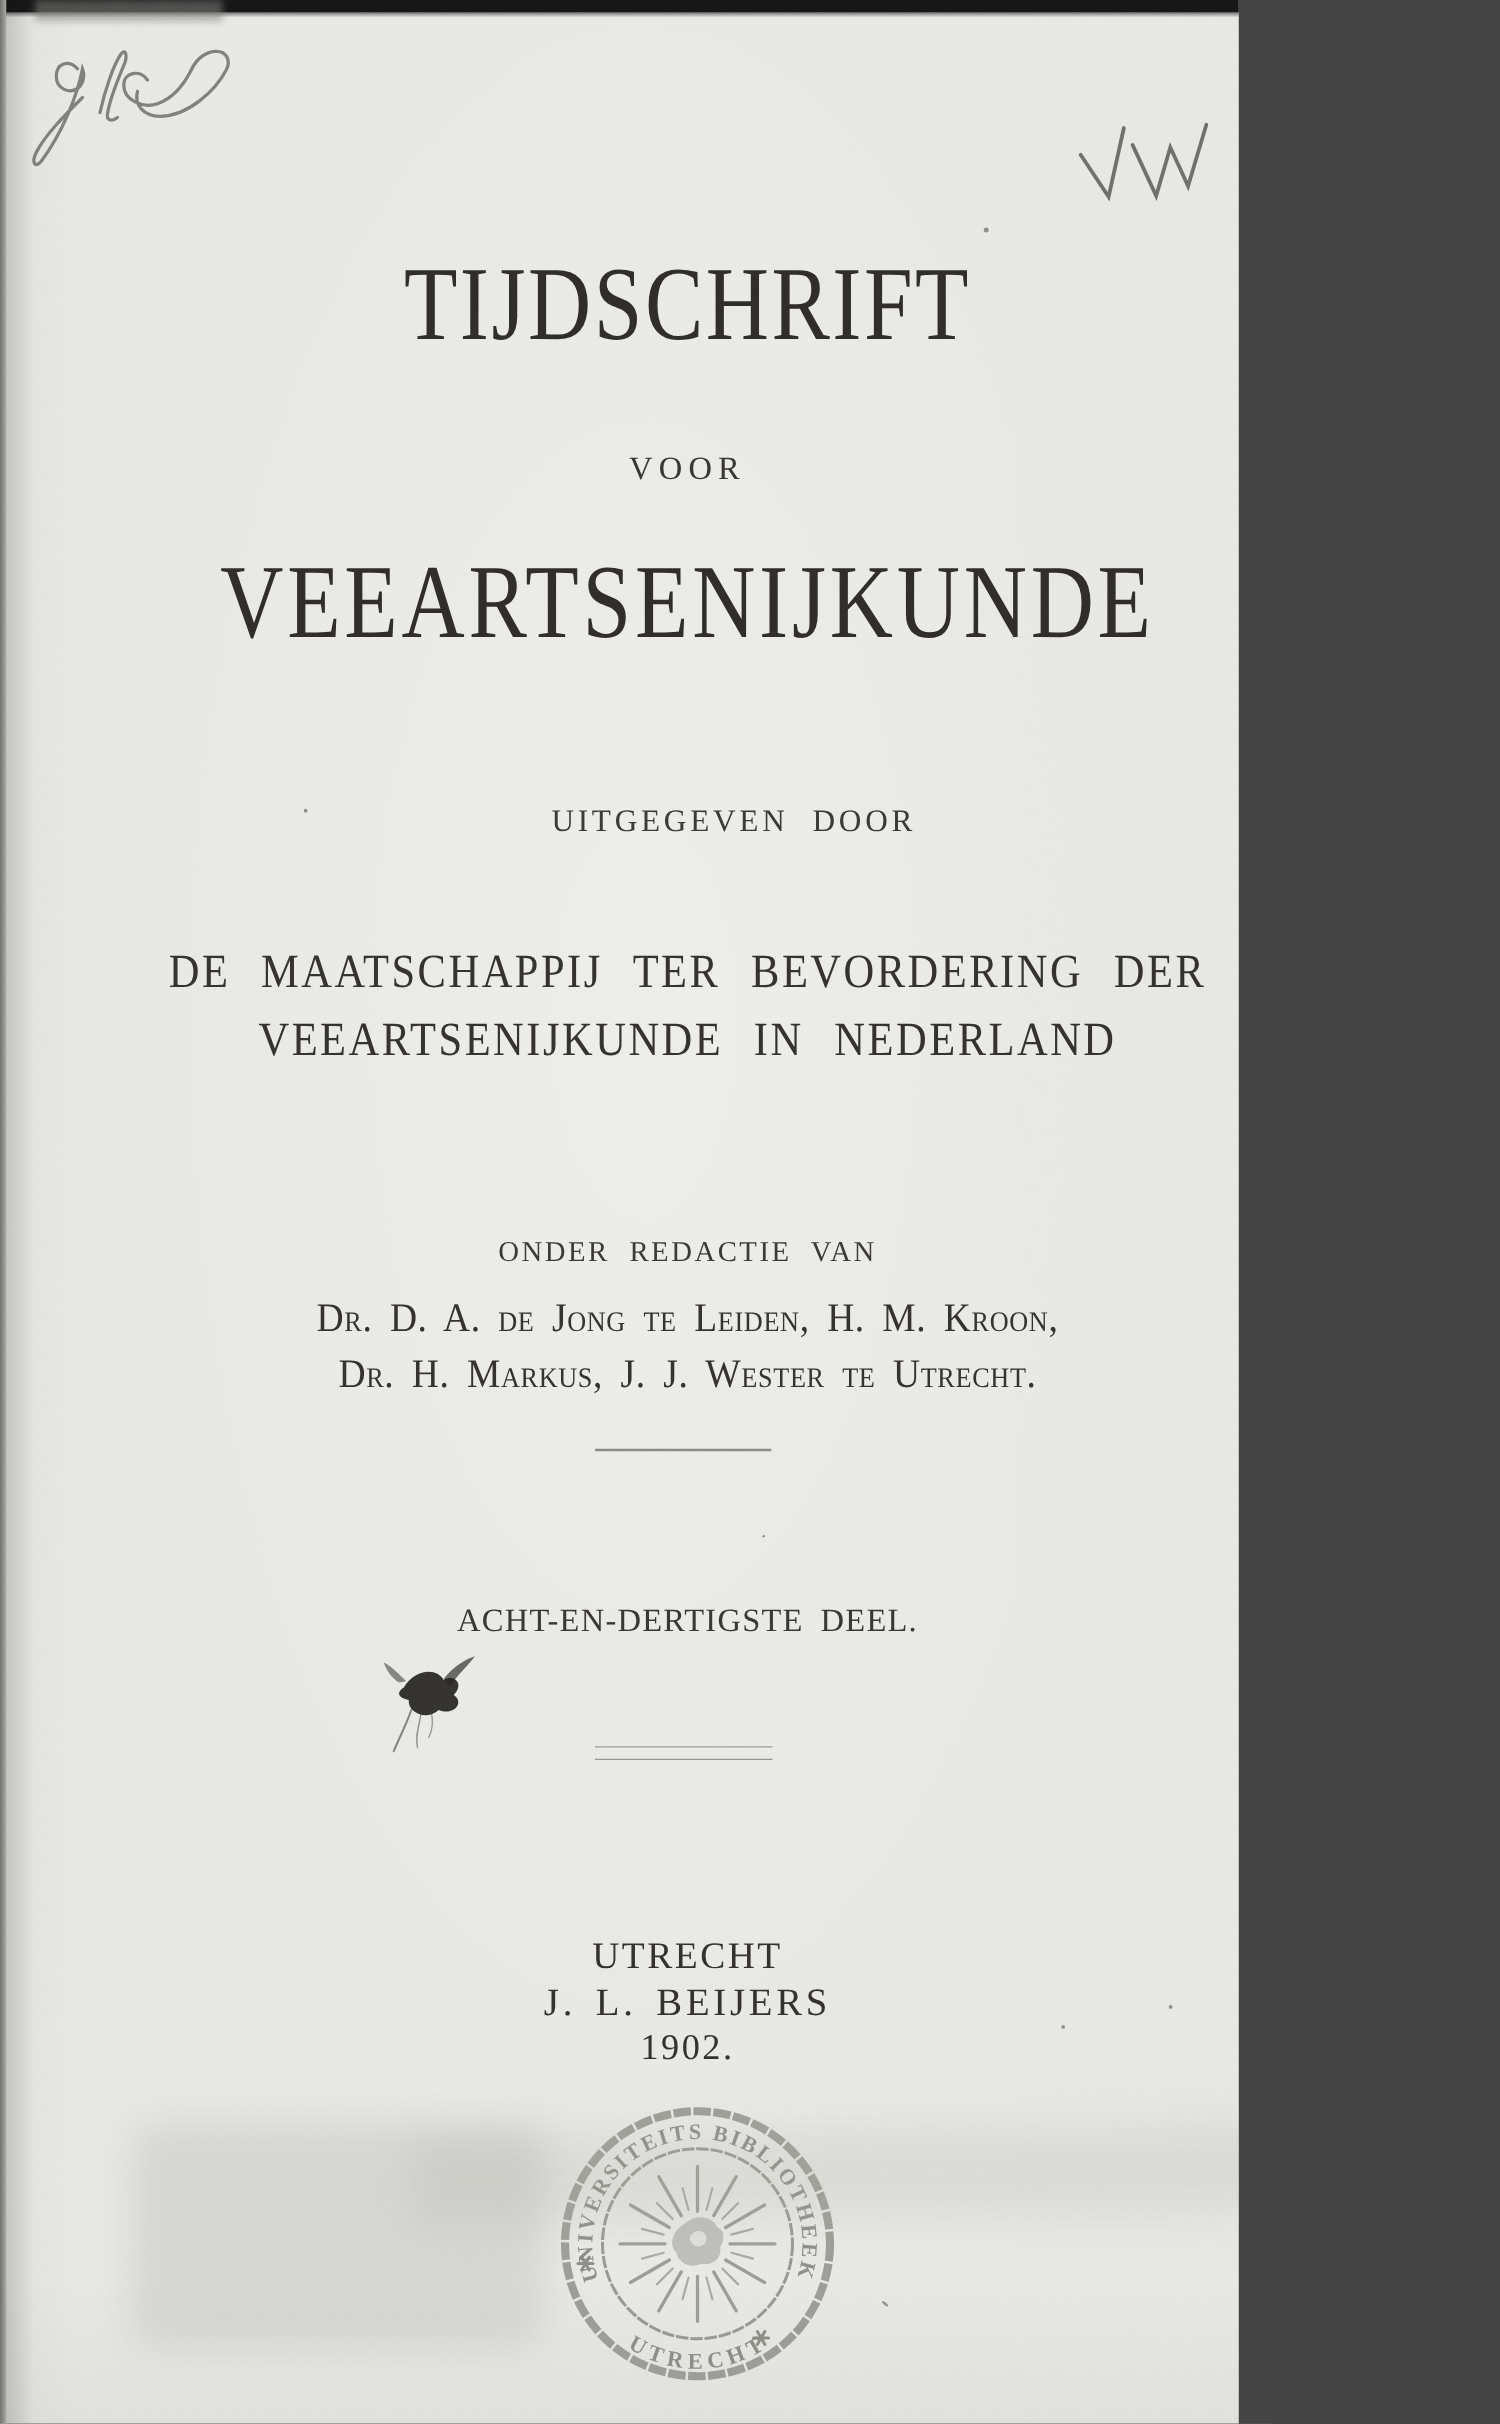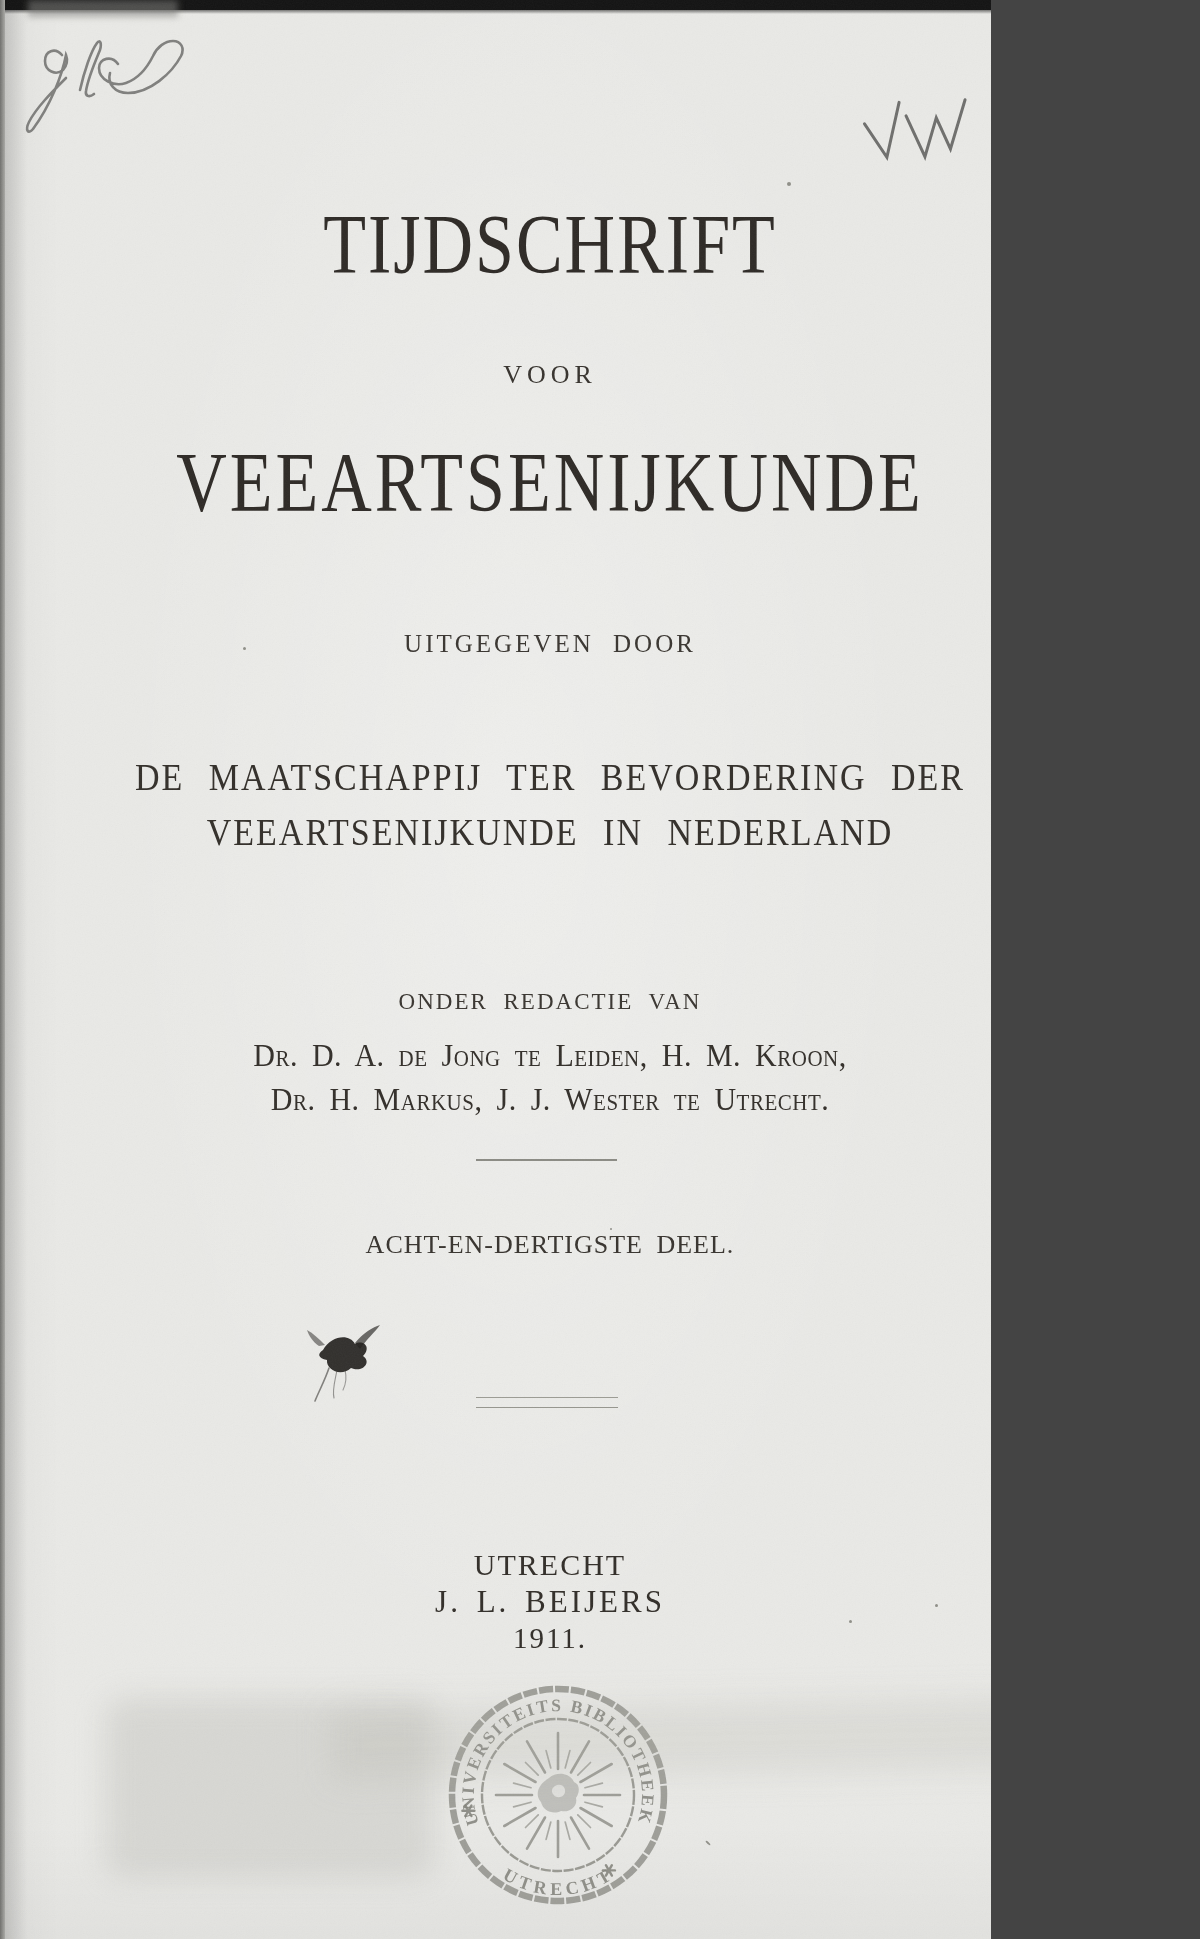--- a/index.html
+++ b/index.html
@@ -20,26 +20,26 @@
   .edge-left{position:absolute;left:0;top:0;width:5px;height:1939px;
     background:linear-gradient(90deg,#70706d,#a9a9a5);}
   .edge-left2{position:absolute;left:5px;top:0;width:22px;height:1939px;
     background:linear-gradient(90deg, rgba(0,0,0,.10), rgba(0,0,0,0));}
 
   .line{position:absolute;left:0;width:1100px;text-align:center;line-height:1;white-space:nowrap;}
 
   .t-journal{top:210px;font-size:70px;letter-spacing:2px;transform:scaleY(1.2);color:#2e2a26;}
   .t-voor{top:362px;font-size:26px;letter-spacing:5px;color:#37332e;}
   .t-subject{top:448px;font-size:70px;letter-spacing:3px;transform:scaleY(1.2);color:#2e2a26;}
-  .t-issued{top:631px;font-size:25px;letter-spacing:3px;word-spacing:10px;color:#3a3631;}
+  .t-issued{top:645px;font-size:25px;letter-spacing:3px;word-spacing:10px;color:#3a3631;margin-left:37px;}
   .t-society{top:756px;font-size:34px;letter-spacing:2px;word-spacing:14px;line-height:49px;transform:scaleY(1.12);color:#332f2a;}
   .t-editlabel{top:990px;font-size:23px;letter-spacing:2px;word-spacing:8px;color:#3a3631;}
   .t-editors{top:1036px;font-size:30px;letter-spacing:.5px;word-spacing:6px;line-height:41px;
     font-variant:small-caps;transform:scaleY(1.08);color:#332f2a;}
-  .t-volume{top:1232px;font-size:26px;letter-spacing:1px;word-spacing:6px;color:#38342f;}
+  .t-volume{top:1284px;font-size:26px;letter-spacing:1px;word-spacing:6px;color:#38342f;}
 
   .rule-single{position:absolute;left:476px;top:1159px;width:141px;height:2px;background:#8b8b84;}
   .rule-double{position:absolute;left:476px;top:1397px;width:142px;height:9px;
     border-top:1.5px solid #94948c;border-bottom:1.5px solid #8d8d85;opacity:.9;}
 
   .t-imprint{top:1546px;font-size:30px;line-height:37px;color:#322e29;}
   .t-imprint .city{letter-spacing:2px;}
   .t-imprint .pub{letter-spacing:3px;word-spacing:5px;font-size:31px;}
   .t-imprint .year{letter-spacing:2px;font-size:29px;}
 
@@ -121,21 +121,21 @@
       <path stroke-width="1.1" opacity=".5" d="M32,52 C30,63 27,72 29,80"></path>
       <path stroke-width="1.1" opacity=".45" d="M40,52 C42,60 41,66 38,72"></path>
     </g>
   </svg>
 
   <div class="rule-double"></div>
 
   <div class="line t-imprint">
     <div class="city">UTRECHT</div>
     <div class="pub">J. L. BEIJERS</div>
-    <div class="year">1911.</div>
+    <div class="year">1902.</div>
   </div>
 
   <svg style="left:443px;top:1680px" width="230" height="230" viewBox="0 0 230 230">
     <g stroke="#8b8b84" fill="none">
       <circle cx="115" cy="115" r="106" stroke-width="6.5" stroke-dasharray="14 2" opacity=".8"></circle>
       <circle cx="115" cy="115" r="76" stroke-width="2.4" stroke-dasharray="10 1.5" opacity=".85"></circle>
     </g>
     <defs>
       <path id="stamp-top-arc" d="M 37.1 146.5 A 84 84 0 1 1 192.9 146.5"></path>
       <path id="stamp-bottom-arc" d="M 54.8 194.9 A 100 100 0 0 0 175.2 194.9"></path>

